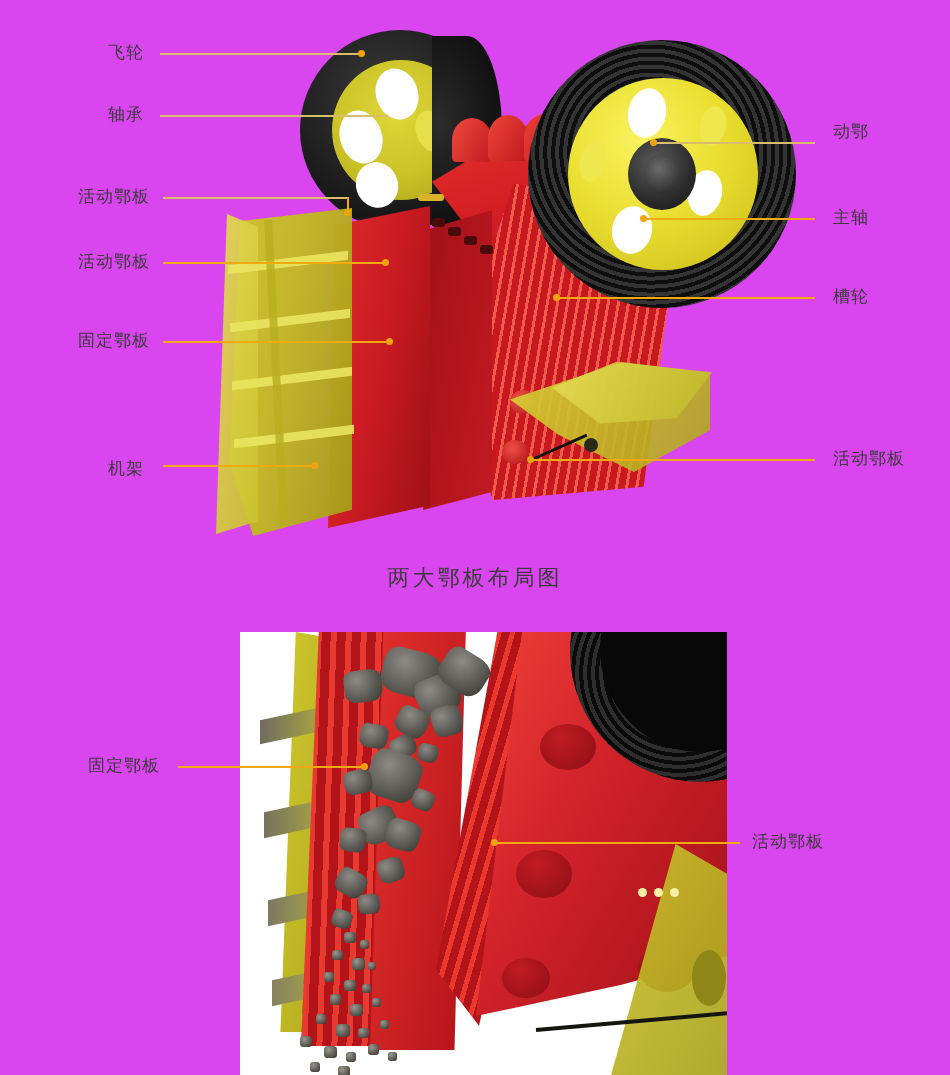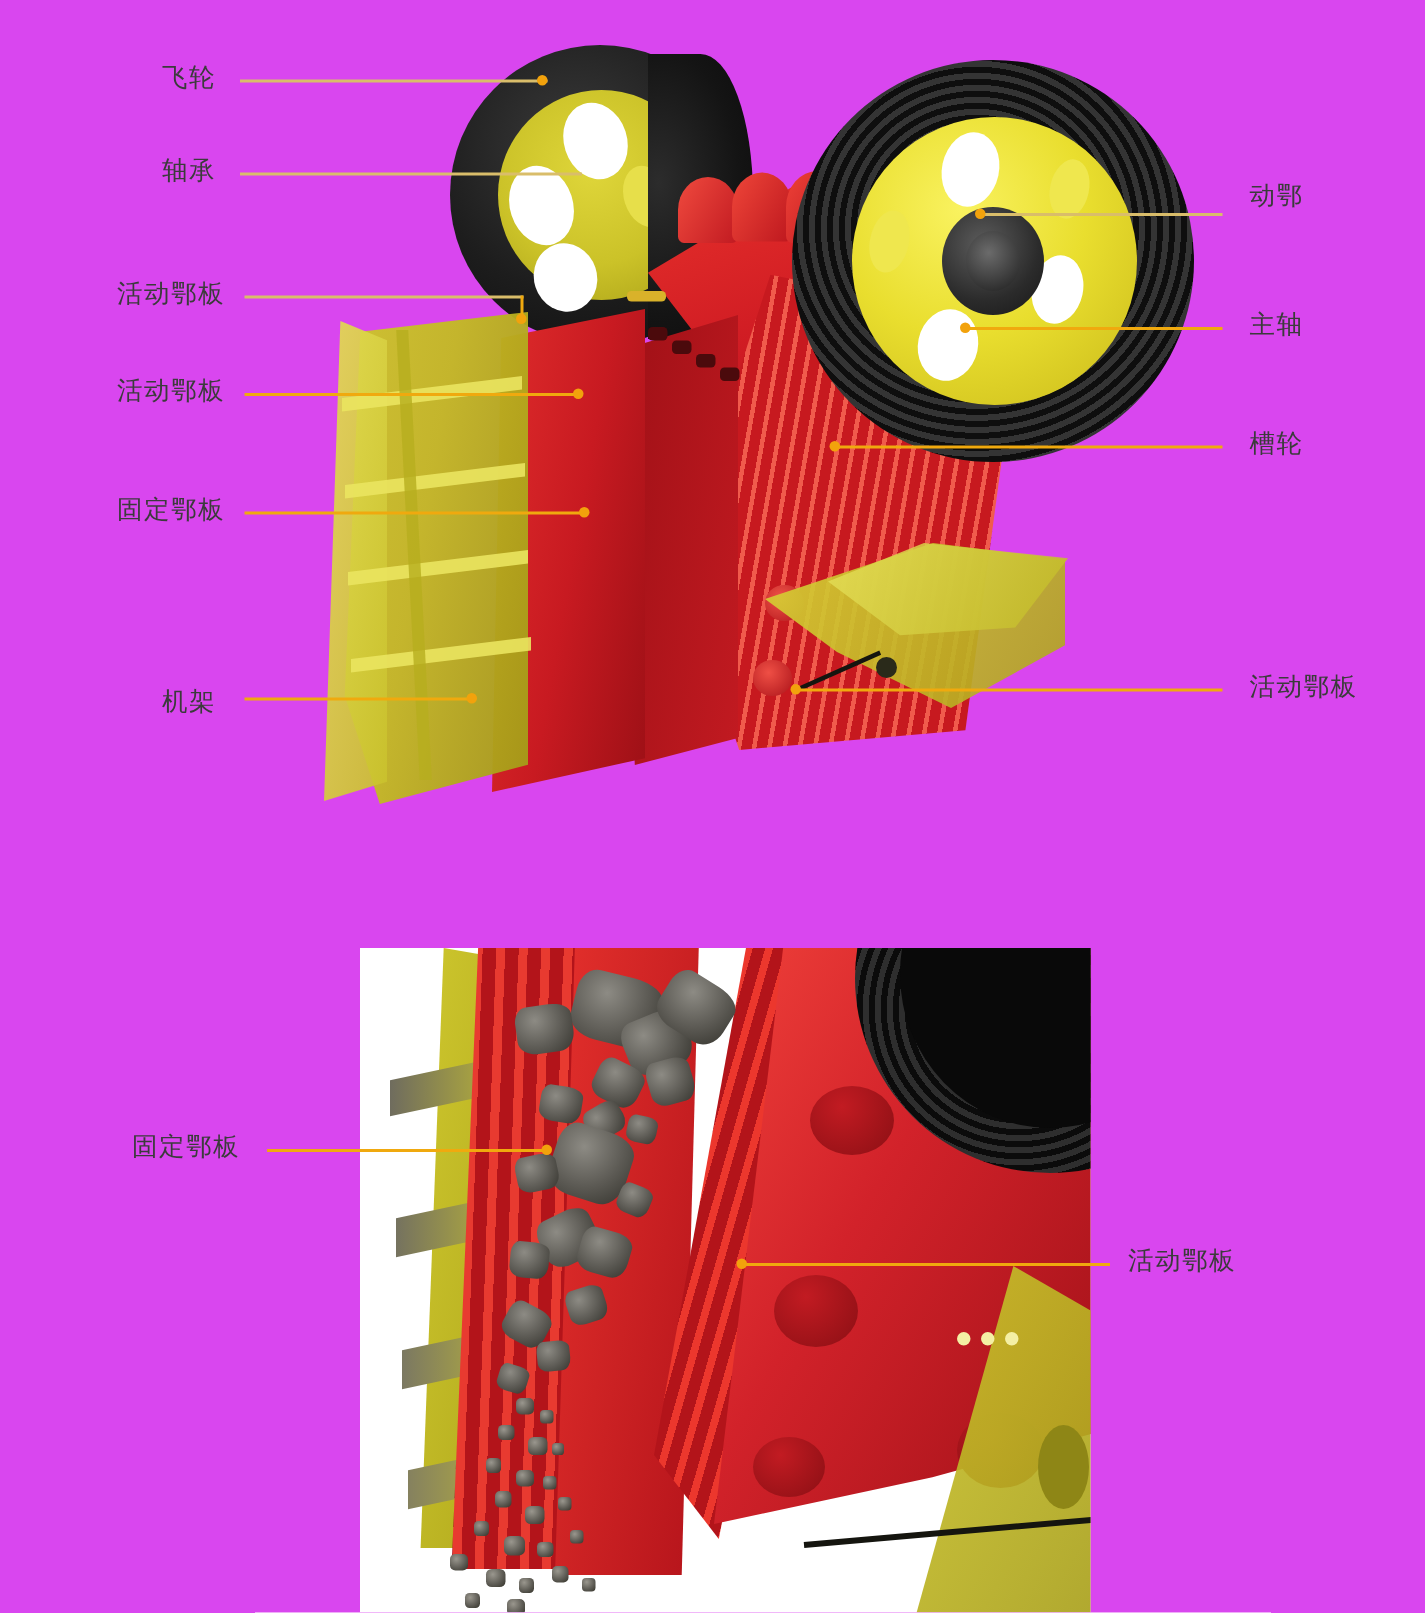--- a/index.html
+++ b/index.html
@@ -248,20 +248,21 @@
   <div class="dot" style="left:640px; top:215px;"></div>
 
   <div class="label right" style="left:833px; top:288px;">槽轮</div>
   <div class="lead bright" style="left:556px; top:297px; width:259px;"></div>
   <div class="dot" style="left:553px; top:294px;"></div>
 
   <div class="label right" style="left:833px; top:450px;">活动鄂板</div>
   <div class="lead bright" style="left:530px; top:459px; width:285px;"></div>
   <div class="dot" style="left:527px; top:456px;"></div>
 
+  <div id="caption">两大鄂板布局图</div>
 
   <div id="bottomFrame">
 
     <div class="yel" style="left:-8px; top:0px; width:110px; height:400px;
                 clip-path: polygon(58% 0%, 100% 2%, 92% 100%, 44% 100%);
                 background:linear-gradient(100deg,#d8d133,#b1a91d);"></div>
     <div style="position:absolute;left:20px;top:78px;width:96px;height:24px;transform:skewY(-12deg);background:linear-gradient(90deg,#6f6c5e,#cdc62e);"></div>
     <div style="position:absolute;left:24px;top:170px;width:96px;height:26px;transform:skewY(-12deg);background:linear-gradient(90deg,#75725f,#cdc62e);"></div>
     <div style="position:absolute;left:28px;top:258px;width:96px;height:26px;transform:skewY(-12deg);background:linear-gradient(90deg,#7b7862,#cdc62e);"></div>
     <div style="position:absolute;left:32px;top:338px;width:96px;height:26px;transform:skewY(-12deg);background:linear-gradient(90deg,#85815f,#cdc62e);"></div>

